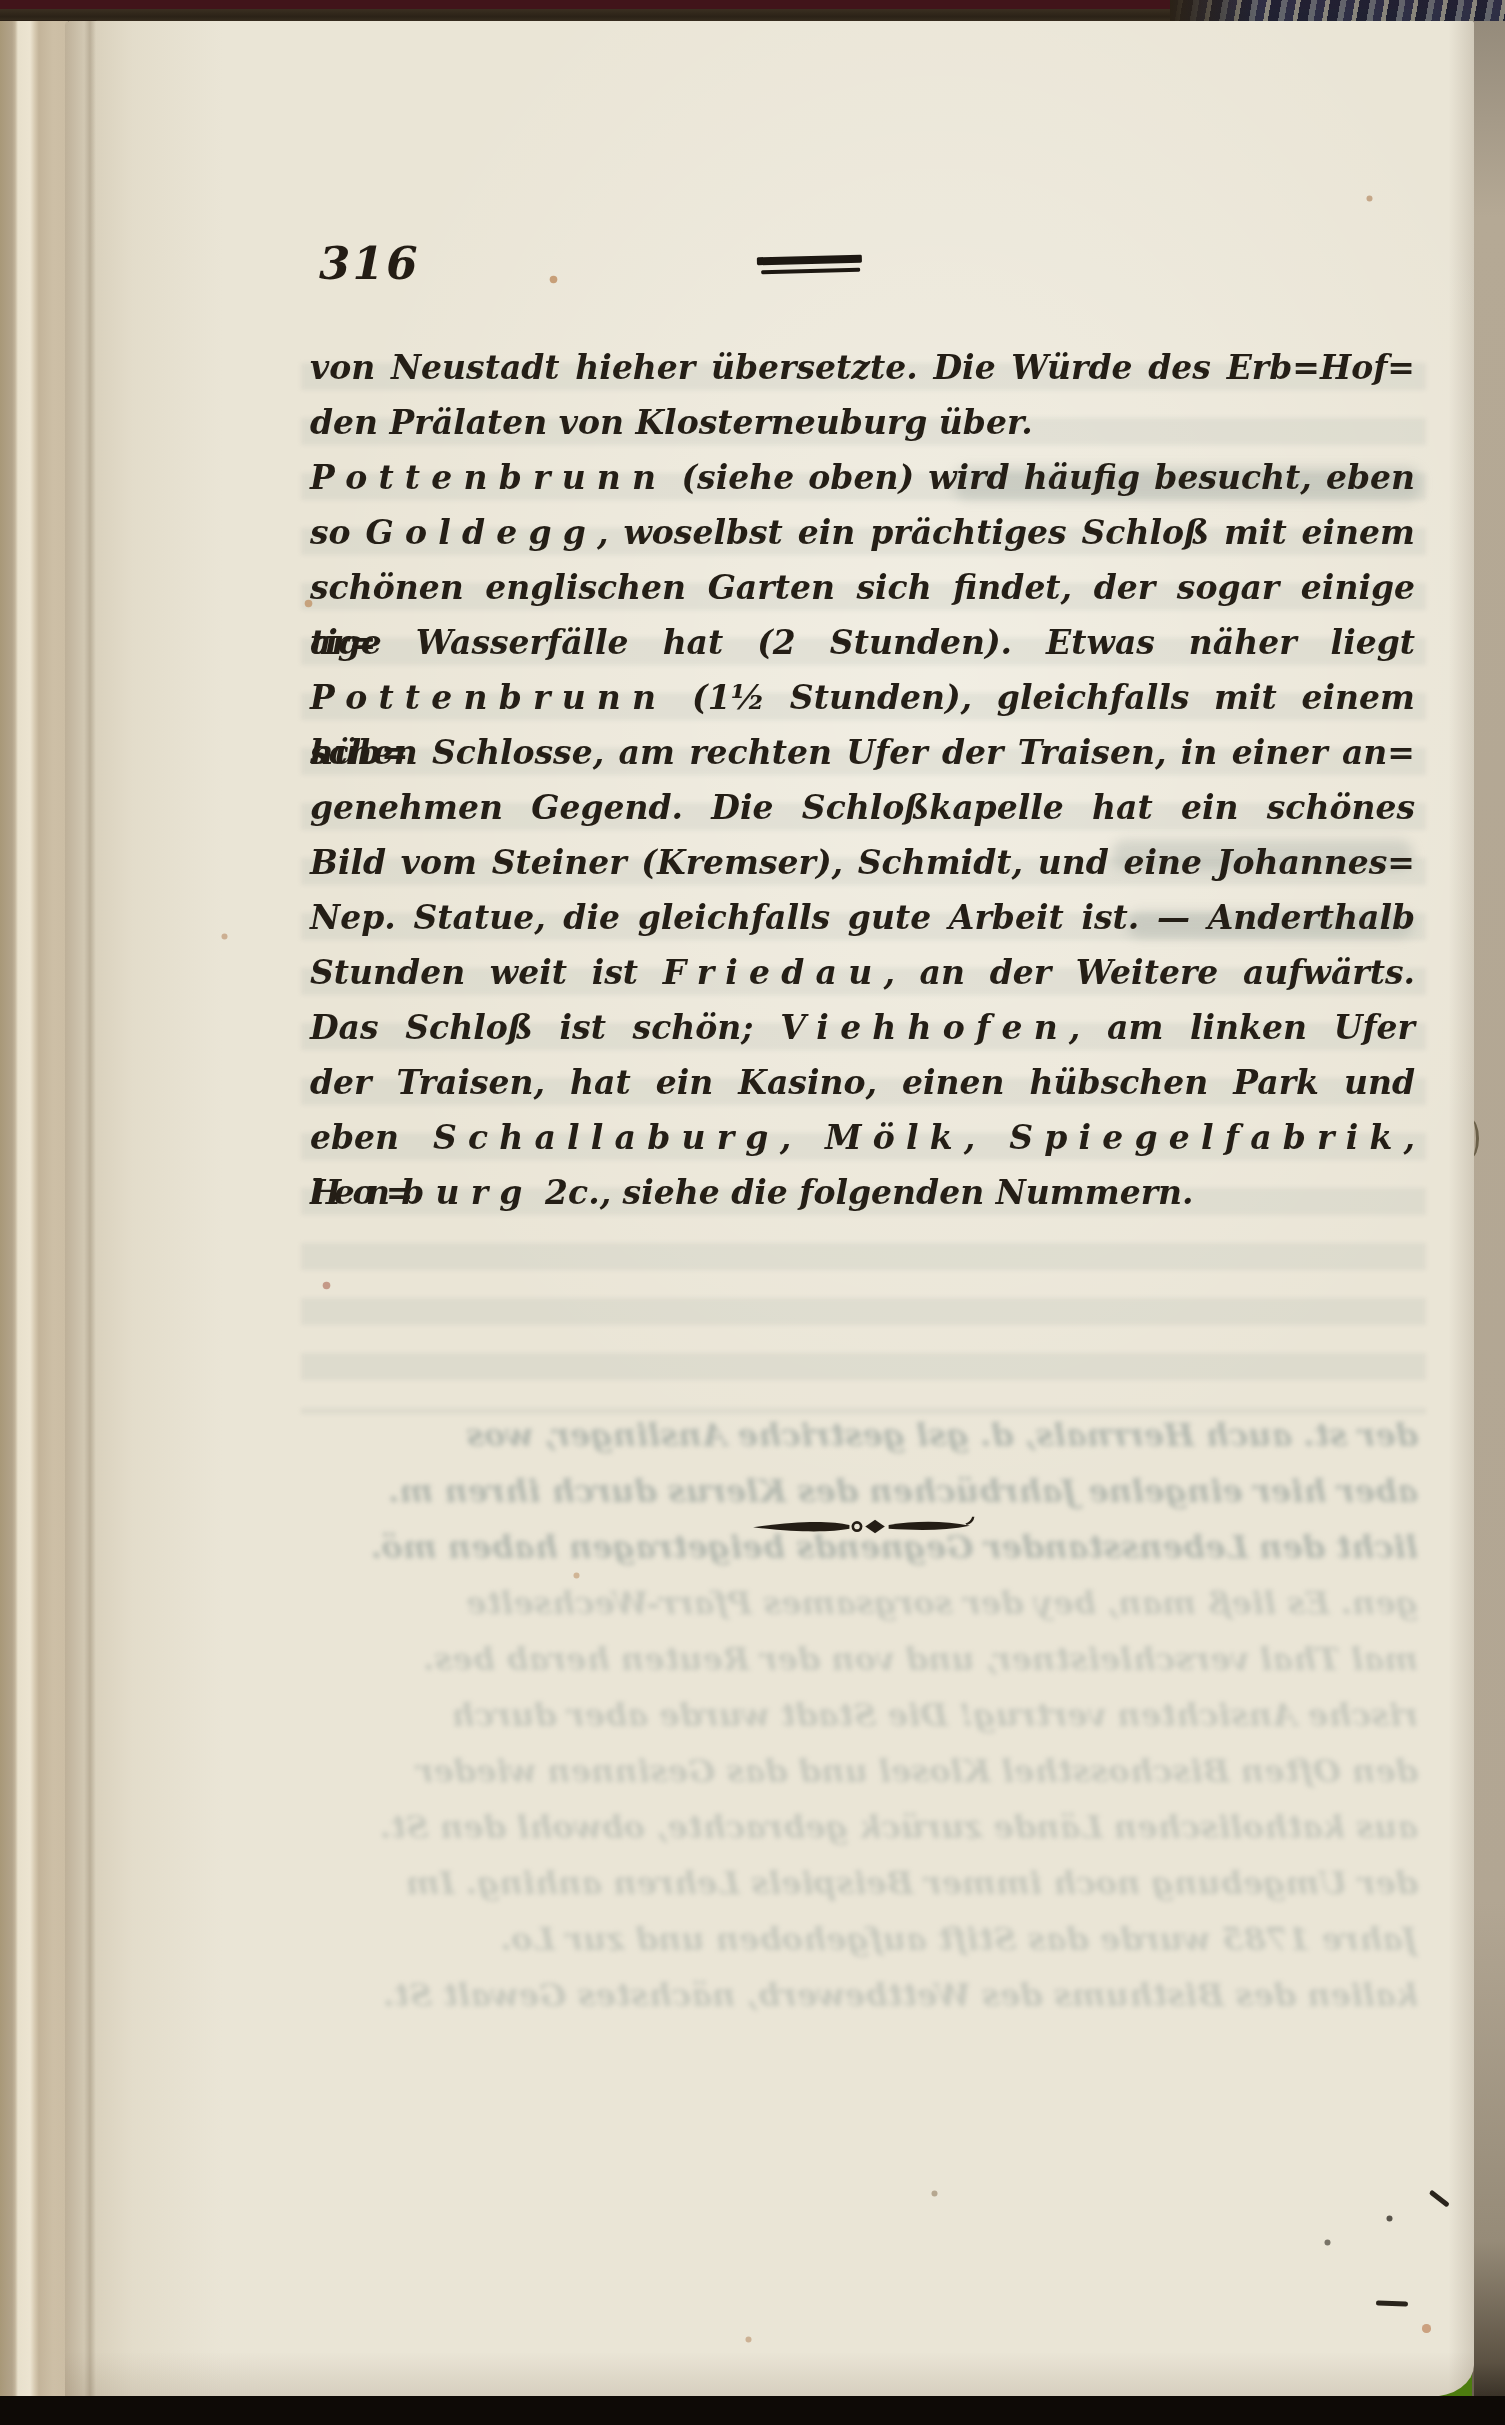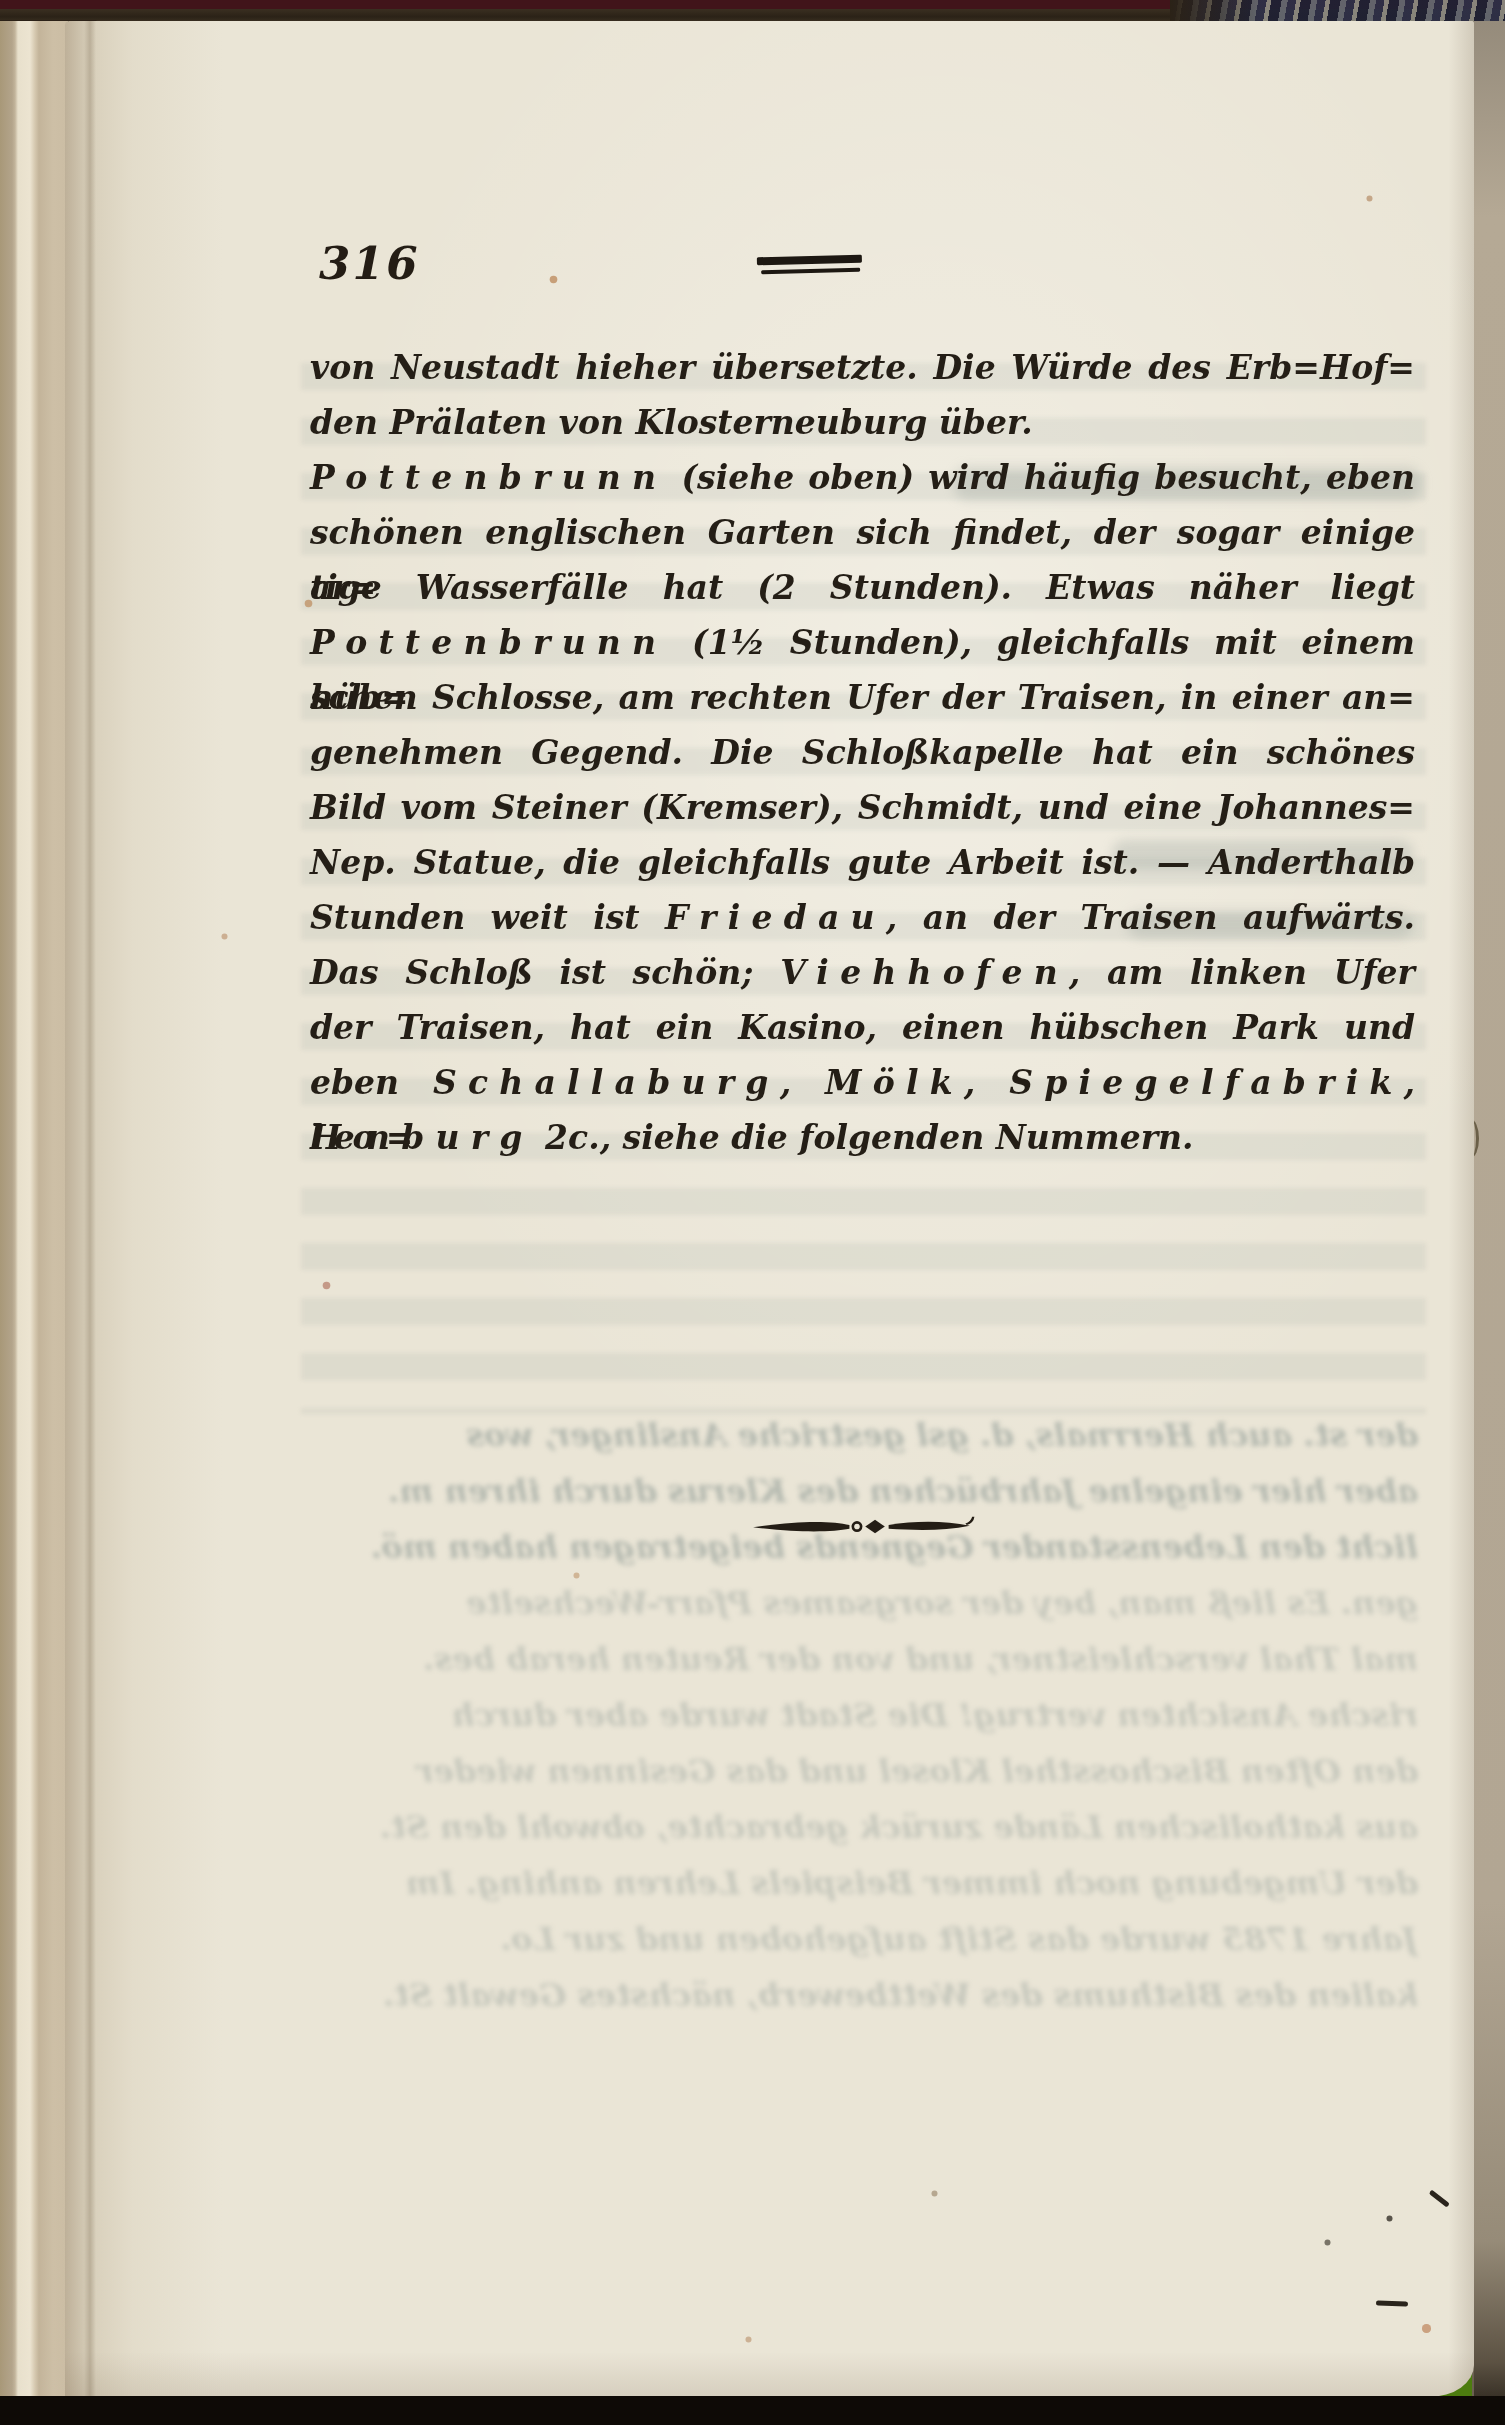--- a/index.html
+++ b/index.html
@@ -118,28 +118,29 @@
   <div class="folio">316</div>
   <div class="rule">
     <div class="bar1"></div>
     <div class="bar2"></div>
   </div>
 
   <div class="textblock">
       <div class="tline j"><span>von Neustadt hieher übersetzte.  Die Würde des Erb=Hof=</span></div>
       <div class="tline"><span>den Prälaten von Klosterneuburg über.</span></div>
       <div class="tline j"><span class="sperr">Pottenbrunn</span><span> (siehe oben) wird häufig besucht, eben</span></div>
+      <div class="tline j"><span>so </span><span class="sperr">Goldegg</span><span>, woselbst ein prächtiges Schloß mit einem</span></div>
       <div class="tline j"><span>schönen englischen Garten sich findet, der sogar einige ar=</span></div>
       <div class="tline j"><span>tige Wasserfälle hat (2 Stunden).  Etwas näher liegt</span></div>
       <div class="tline j"><span class="sperr">Pottenbrunn</span><span> (1½ Stunden), gleichfalls mit einem hüb=</span></div>
       <div class="tline j"><span>schen Schlosse, am rechten Ufer der Traisen, in einer an=</span></div>
       <div class="tline j"><span>genehmen Gegend.  Die Schloßkapelle hat ein schönes</span></div>
       <div class="tline j"><span>Bild vom Steiner (Kremser), Schmidt, und eine Johannes=</span></div>
       <div class="tline j"><span>Nep. Statue, die gleichfalls gute Arbeit ist. — Anderthalb</span></div>
-      <div class="tline j"><span>Stunden weit ist </span><span class="sperr">Friedau</span><span>, an der Traisen aufwärts.</span></div>
+      <div class="tline j"><span>Stunden weit ist </span><span class="sperr">Friedau</span><span>, an der Weitere aufwärts.</span></div>
       <div class="tline j"><span>Das Schloß ist schön; </span><span class="sperr">Viehhofen</span><span>, am linken Ufer</span></div>
       <div class="tline j"><span>der Traisen, hat ein Kasino, einen hübschen Park und</span></div>
       <div class="tline j"><span>eben </span><span class="sperr">Schallaburg</span><span>, </span><span class="sperr">Mölk</span><span>, </span><span class="sperr">Spiegelfabrik</span><span>, </span><span class="sperr">Ho=</span></div>
       <div class="tline"><span class="sperr">lenburg</span><span> 2c., siehe die folgenden Nummern.</span></div>
     </div>
 
   <div class="tailpiece">
     <svg width="226" height="25.6" viewBox="0 0 300 34" xmlns="http://www.w3.org/2000/svg">
       <g fill="#241d15" stroke="none">
         <path d="M4 19 C70 9, 110 11, 132 16 L132 21 C110 25, 70 27, 4 19 Z"></path>

